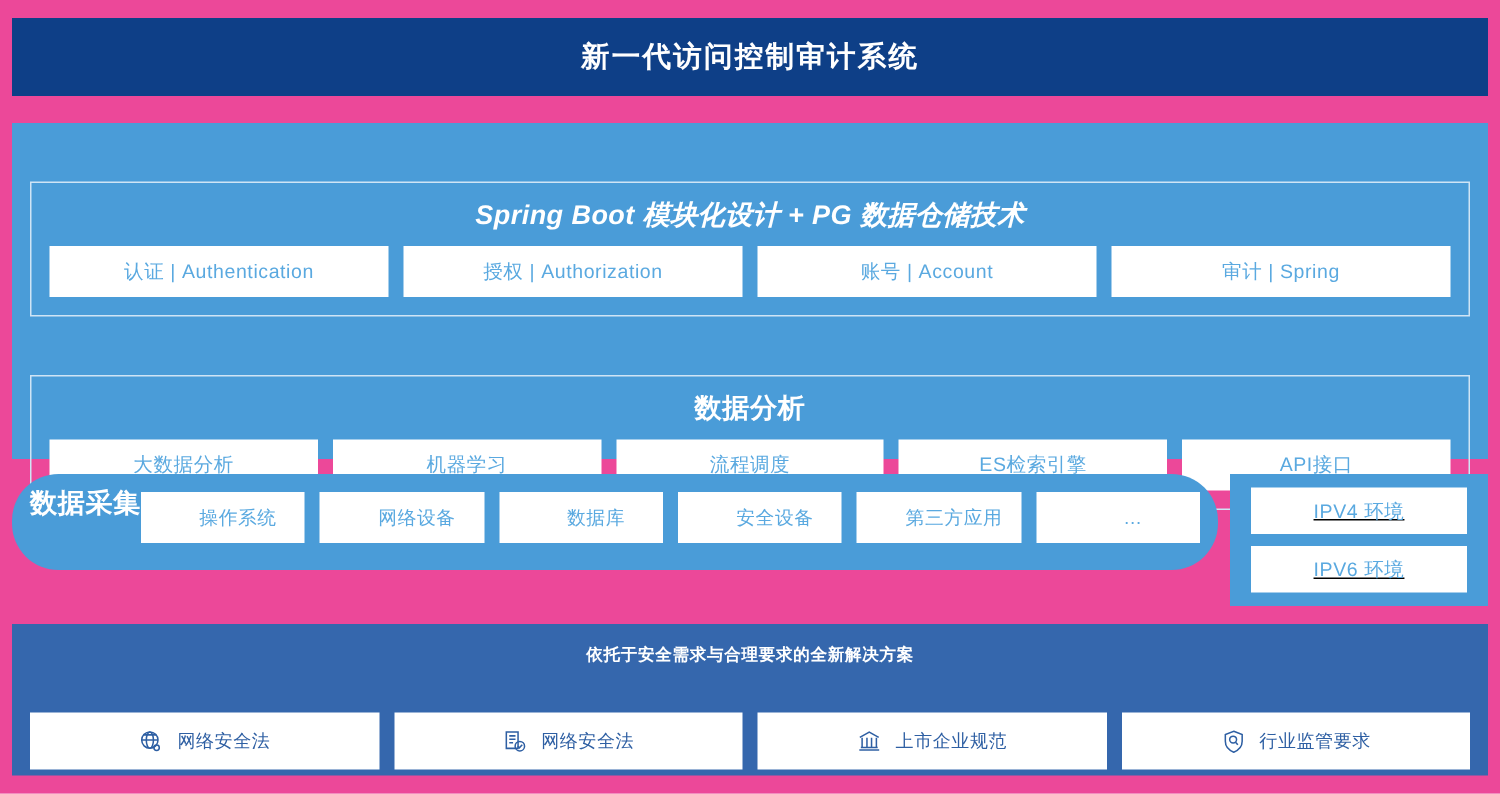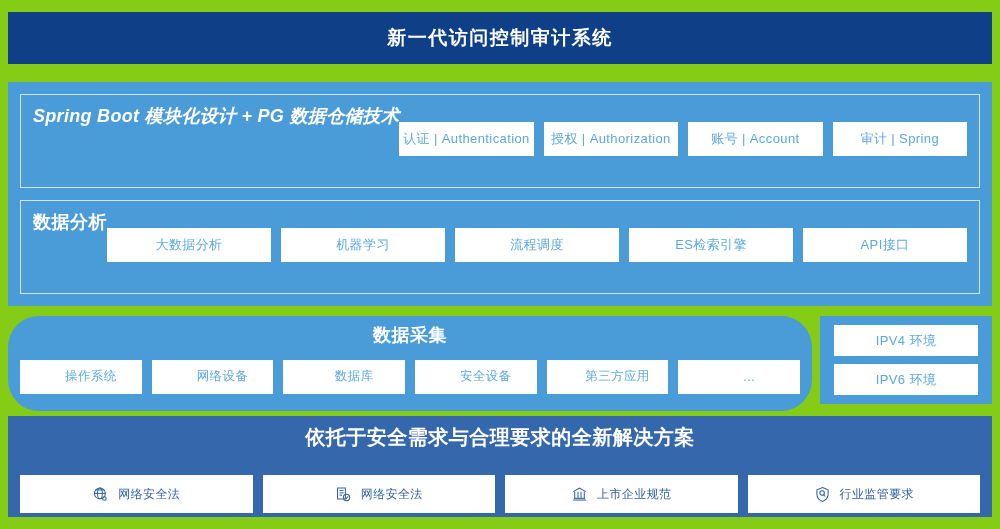--- a/index.html
+++ b/index.html
@@ -11,21 +11,21 @@
     width: 1000px;
     height: 529px;
     font-family: "Liberation Sans", "DejaVu Sans", sans-serif;
     overflow: hidden;
   }
 
   .page {
     width: 1000px;
     height: 529px;
     position: relative;
-    background: #84cc16;
+    background: #ec4899;
     box-sizing: border-box;
   }
 
   
   .header {
     position: absolute;
     left: 8px;
     top: 12px;
     width: 984px;
     height: 52px;
@@ -49,21 +49,22 @@
   }
   .panel.dark {
     background: #3567ad;
   }
 
   .inner-box {
     border: 1px solid #cfe4f5;
     box-sizing: border-box;
     padding: 8px 12px 12px 12px;
     display: flex;
-    flex-direction: row;
+    flex-direction: column;
+    margin-top: 27px;
   }
 
   .section-title {
     color: #ffffff;
     text-align: center;
     font-size: 18px;
     font-weight: bold;
     letter-spacing: 0.5px;
     line-height: 26px;
     margin-bottom: 8px;
@@ -121,57 +122,57 @@
     flex-direction: column;
     gap: 12px;
   }
   #stack-panel .inner-box { flex: 1; }
 
   
   #collect-panel {
     left: 8px;
     top: 316px;
     width: 804px;
-    height: 95px;
+    height: 64px;
     padding: 6px 12px 12px 12px;
     display: flex;
-    flex-direction: column;
     border-radius: 31px;
   }
   #collect-panel .section-title { margin-bottom: 6px; }
   #collect-panel .card { font-size: 12.5px; padding-left: 20px; }
 
   
   #ipenv-panel {
     left: 820px;
     top: 316px;
     width: 172px;
     height: 88px;
     padding: 9px 14px;
     display: flex;
     flex-direction: column;
     gap: 8px;
+    text-decoration: underline;
   }
   #ipenv-panel .card {
     font-size: 13px;
     min-height: 0;
   }
 
   
   #solution-panel {
     left: 8px;
     top: 416px;
     width: 984px;
     height: 101px;
     padding: 8px 12px 12px 12px;
     display: flex;
     flex-direction: column;
   }
   #solution-panel .section-title {
-    font-size: 20px;
+    font-size: 11px;
     margin-bottom: 25px;
   }
   #solution-panel .card { min-height: 38px; }
 </style>
 </head>
 <body>
 
 <div class="page">
 
   <div class="header">

